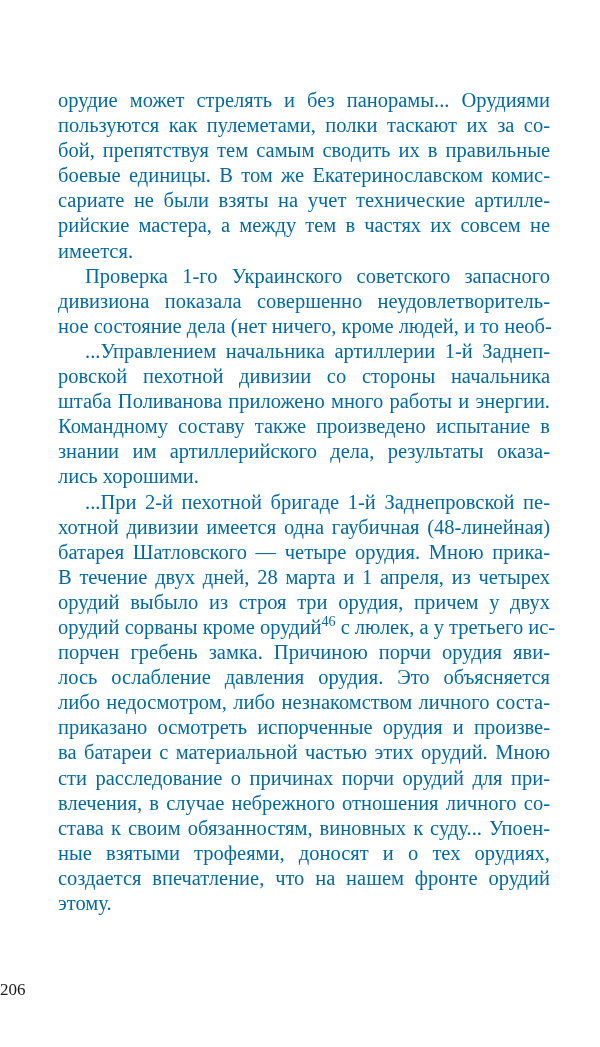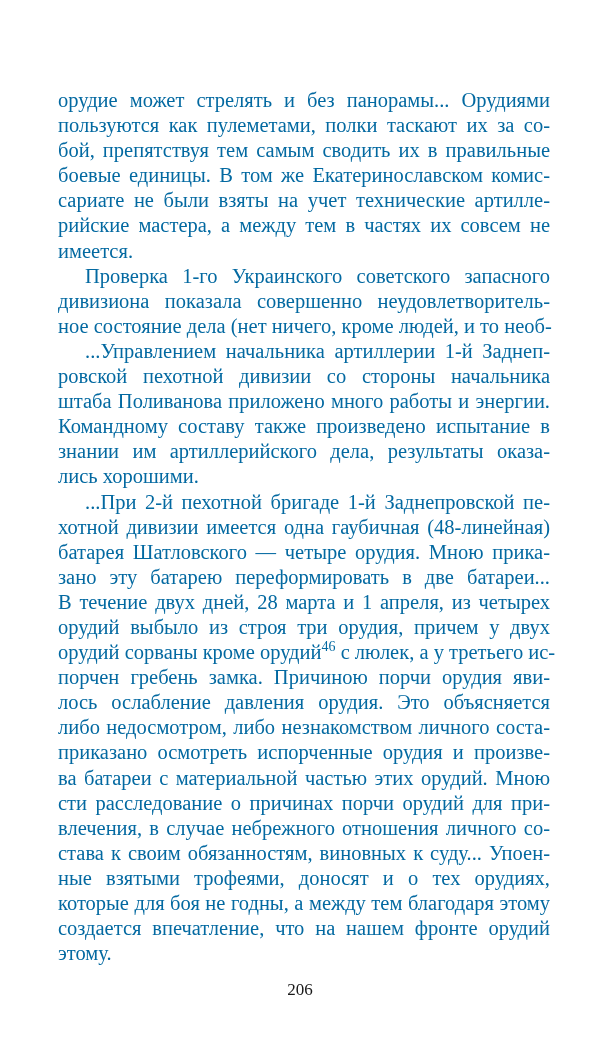--- a/index.html
+++ b/index.html
@@ -34,21 +34,20 @@
       text-align-last: left;
     }
     .line.indent {
       padding-left: 27px;
     }
     .page-number {
       position: absolute;
       left: 0;
       width: 600px;
       top: 980px;
-      text-align: center;
       font-family: "Liberation Serif", "DejaVu Serif", serif;
       font-size: 17px;
       color: #1a1a1a;
     }
     sup {
       font-size: 14px;
       line-height: 0;
       vertical-align: 0.55em;
     }
   </style>
@@ -79,33 +78,31 @@
     <span class="line">штаба Поливанова приложено много работы и энергии.</span>
     <span class="line">Командному составу также произведено испытание в</span>
     <span class="line">знании им артиллерийского дела, результаты оказа-</span>
     <span class="line last">лись хорошими.</span>
   </div>
 
   <div class="paragraph">
     <span class="line indent">...При 2-й пехотной бригаде 1-й Заднепровской пе-</span>
     <span class="line">хотной дивизии имеется одна гаубичная (48-линейная)</span>
     <span class="line">батарея Шатловского — четыре орудия. Мною прика-</span>
-    <span class="line">зано эту батарею переформировать в две батареи...</span>
     <span class="line">В течение двух дней, 28 марта и 1 апреля, из четырех</span>
     <span class="line">орудий выбыло из строя три орудия, причем у двух</span>
     <span class="line"><span>орудий сорваны кроме орудий</span><sup>46</sup><span> с люлек, а у третьего ис-</span></span>
     <span class="line">порчен гребень замка. Причиною порчи орудия яви-</span>
     <span class="line">лось ослабление давления орудия. Это объясняется</span>
     <span class="line">либо недосмотром, либо незнакомством личного соста-</span>
     <span class="line">приказано осмотреть испорченные орудия и произве-</span>
     <span class="line">ва батареи с материальной частью этих орудий. Мною</span>
     <span class="line">сти расследование о причинах порчи орудий для при-</span>
     <span class="line">влечения, в случае небрежного отношения личного со-</span>
     <span class="line">става к своим обязанностям, виновных к суду... Упоен-</span>
     <span class="line">ные взятыми трофеями, доносят и о тех орудиях,</span>
-    <span class="line">которые для боя не годны, а между тем благодаря этому</span>
     <span class="line">создается впечатление, что на нашем фронте орудий</span>
     <span class="line last">этому.</span>
   </div>
 
 </div>
 
 <div class="page-number">206</div>
 
 </body></html>

